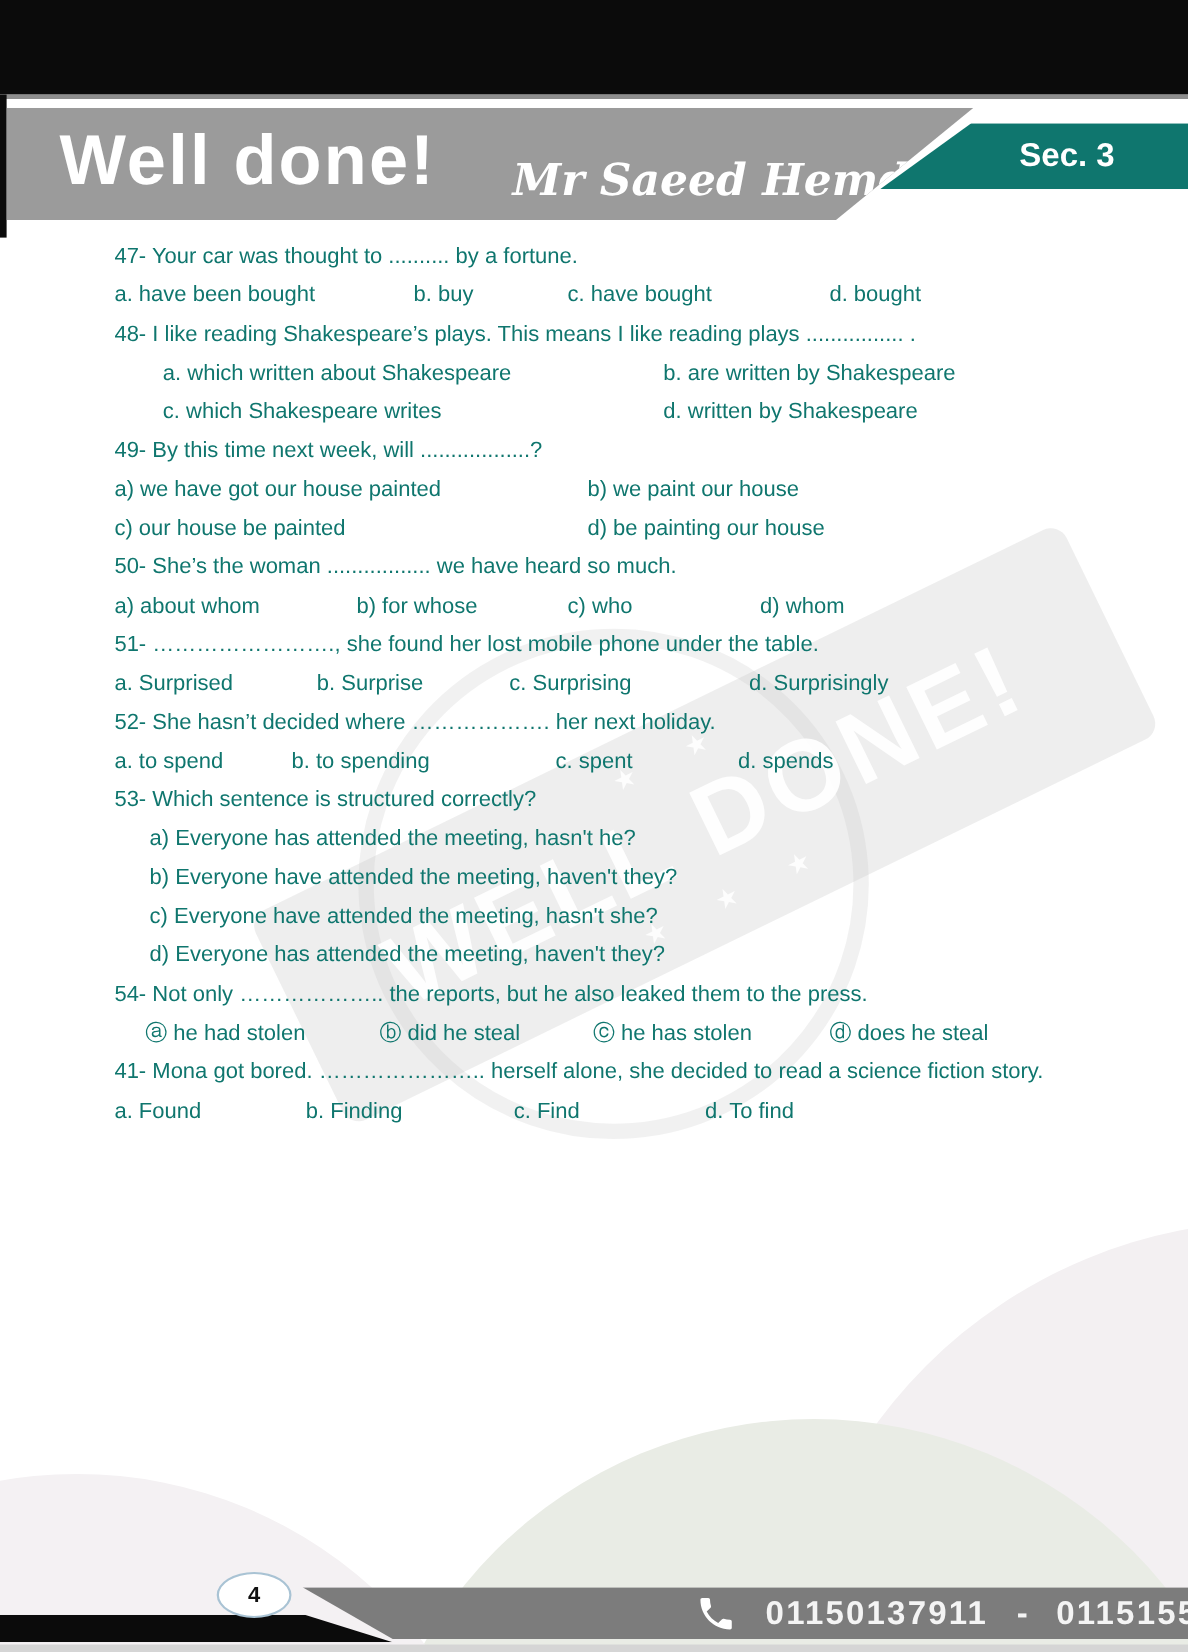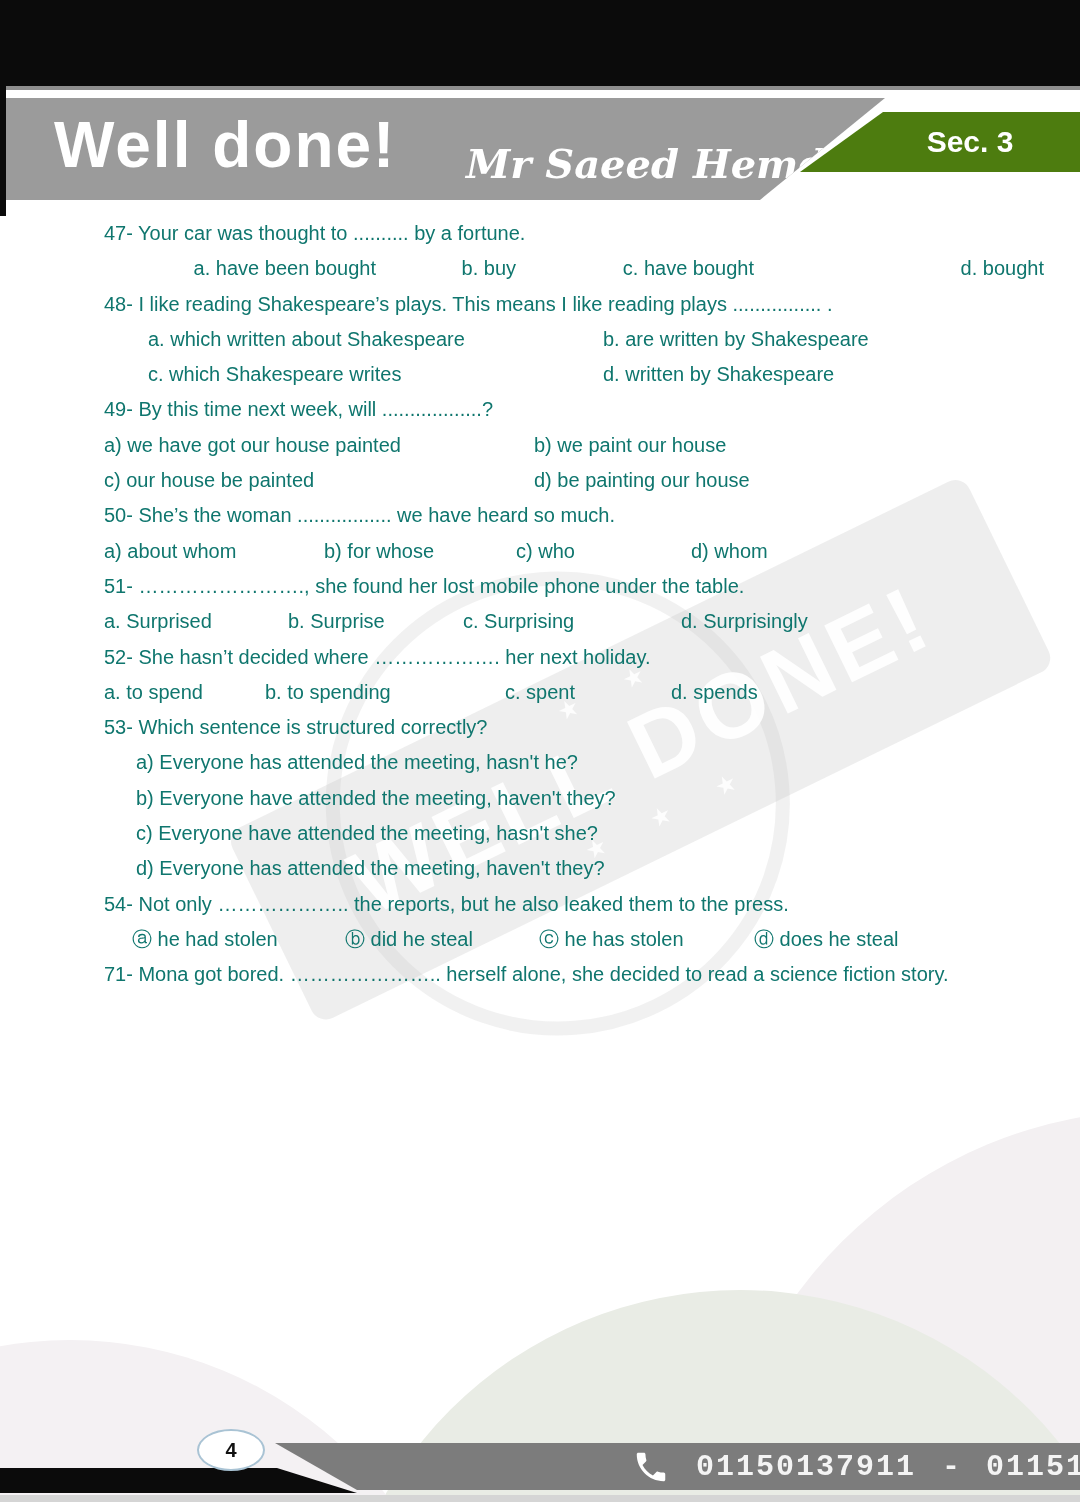--- a/index.html
+++ b/index.html
@@ -29,33 +29,33 @@
   
   .top-bar{position:absolute;left:0;top:0;width:1080px;height:86px;background:#0b0b0b;z-index:3;}
   .top-line{position:absolute;left:0;top:86px;width:1080px;height:4px;background:#8e8e8e;z-index:3;}
   .left-strip{position:absolute;left:0;top:86px;width:6px;height:130px;background:#0b0b0b;z-index:3;}
   .banner{position:absolute;left:6px;top:98px;width:1074px;height:102px;background:#9b9b9b;
       clip-path:polygon(0 0,879px 0,754px 102px,0 102px);z-index:3;}
   .brand{position:absolute;left:48px;top:10px;font-size:64px;font-weight:900;color:#ffffff;
       letter-spacing:2px;white-space:pre;}
   .teacher{position:absolute;left:460px;top:42px;font-family:"DejaVu Serif",serif;
       font-style:italic;font-weight:bold;font-size:40px;color:#ffffff;white-space:pre;}
-  .sec-badge{position:absolute;left:790px;top:112px;width:290px;height:60px;background:#4d7c0f;
+  .sec-badge{position:absolute;left:790px;top:112px;width:290px;height:60px;background:#0f766e;
       clip-path:polygon(93px 0,290px 0,290px 60px,10px 60px);z-index:3;
       display:flex;align-items:center;justify-content:center;}
   .sec-badge span{font-size:30px;font-weight:bold;color:#ffffff;padding-left:70px;white-space:pre;}
 
   
   .content{position:absolute;left:104px;top:216px;width:940px;z-index:2;}
   .q-line,.opt{font-size:20px;line-height:35.3px;color:#0f766e;white-space:pre;}
   .opts{display:grid;}
 
   
   .footer-gray{position:absolute;left:0;top:1443px;width:1080px;height:58px;background:#7c7c7c;
-      clip-path:polygon(275px 0,1080px 0,1080px 47px,357px 47px);z-index:3;font-family:Liberation Mono, monospace;}
+      clip-path:polygon(275px 0,1080px 0,1080px 47px,357px 47px);z-index:3;}
   .phone-row{position:absolute;left:632px;top:0;height:47px;display:flex;align-items:center;gap:26px;}
   .phone-row .num{font-size:30px;font-weight:bold;color:#f4f4f4;letter-spacing:2px;white-space:pre;}
   .phone-row .sep{font-size:30px;font-weight:bold;color:#f4f4f4;white-space:pre;}
   .footer-black{position:absolute;left:0;top:1468px;width:360px;height:25px;background:#0b0b0b;
       clip-path:polygon(0 0,277px 0,357px 25px,0 25px);z-index:3;}
   .page-bubble{position:absolute;left:197px;top:1429px;width:64px;height:38px;background:#ffffff;
       border:2px solid #a9c3d4;border-radius:50%;z-index:4;
       display:flex;align-items:center;justify-content:center;}
   .page-bubble span{font-size:20px;font-weight:bold;color:#111;}
   .bottom-strip{position:absolute;left:0;top:1495px;width:1080px;height:7px;background:#d5d5d5;z-index:3;}
@@ -85,21 +85,21 @@
     <span class="brand">Well done!</span>
     <span class="teacher">Mr Saeed Hemdan</span>
   </div>
   <div class="sec-badge">
     <span>Sec. 3</span>
   </div>
 
   <div class="content">
       <div class="question">
         <div class="q-line">47- Your car was thought to .......... by a fortune.</div>
-        <div class="opts" style="grid-template-columns: 272px 140px 238px auto; text-align: right;">
+        <div class="opts" style="grid-template-columns: 272px 140px 238px auto;">
           <div class="opt">a. have been bought</div>
           <div class="opt">b. buy</div>
           <div class="opt">c. have bought</div>
           <div class="opt">d. bought</div>
         </div>
       </div>
       <div class="question">
         <div class="q-line">48- I like reading Shakespeare’s plays. This means I like reading plays ................ .</div>
         <div class="opts" style="grid-template-columns: 455px auto; margin-left: 44px;">
           <div class="opt">a. which written about Shakespeare</div>
@@ -156,21 +156,27 @@
       <div class="question">
         <div class="q-line">54- Not only ……………….. the reports, but he also leaked them to the press.</div>
         <div class="opts" style="grid-template-columns: 213px 194px 215px auto; margin-left: 28px;">
           <div class="opt">ⓐ he had stolen</div>
           <div class="opt">ⓑ did he steal</div>
           <div class="opt">ⓒ he has stolen</div>
           <div class="opt">ⓓ does he steal</div>
         </div>
       </div>
       <div class="question">
-        <div class="q-line">71- Mona got bored. ………………….. herself alone, she decided to read a science fiction story.</div>
+        <div class="q-line">41- Mona got bored. ………………….. herself alone, she decided to read a science fiction story.</div>
+        <div class="opts" style="grid-template-columns: 174px 189px 174px auto;">
+          <div class="opt">a. Found</div>
+          <div class="opt">b. Finding</div>
+          <div class="opt">c. Find</div>
+          <div class="opt">d. To find</div>
+        </div>
       </div>
     </div>
 
   <div class="footer-gray">
     <div class="phone-row">
       <svg viewBox="0 0 24 24" width="38" height="38">
         <path fill="#ffffff" d="M6.62 10.79c1.44 2.83 3.76 5.14 6.59 6.59l2.2-2.21c.27-.27.67-.36 1.02-.24 1.12.37 2.33.57 3.57.57.55 0 1 .45 1 1V20c0 .55-.45 1-1 1-9.39 0-17-7.61-17-17 0-.55.45-1 1-1h3.5c.55 0 1 .45 1 1 0 1.25.2 2.45.57 3.57.11.35.03.74-.25 1.02l-2.2 2.2z"></path>
       </svg>
       <span class="num">01150137911</span>
       <span class="sep">-</span>

